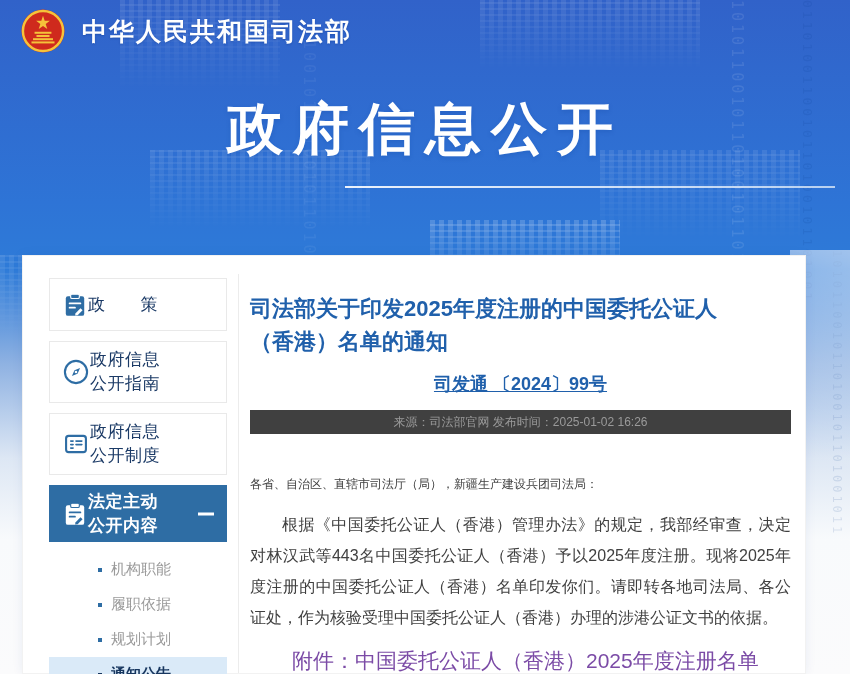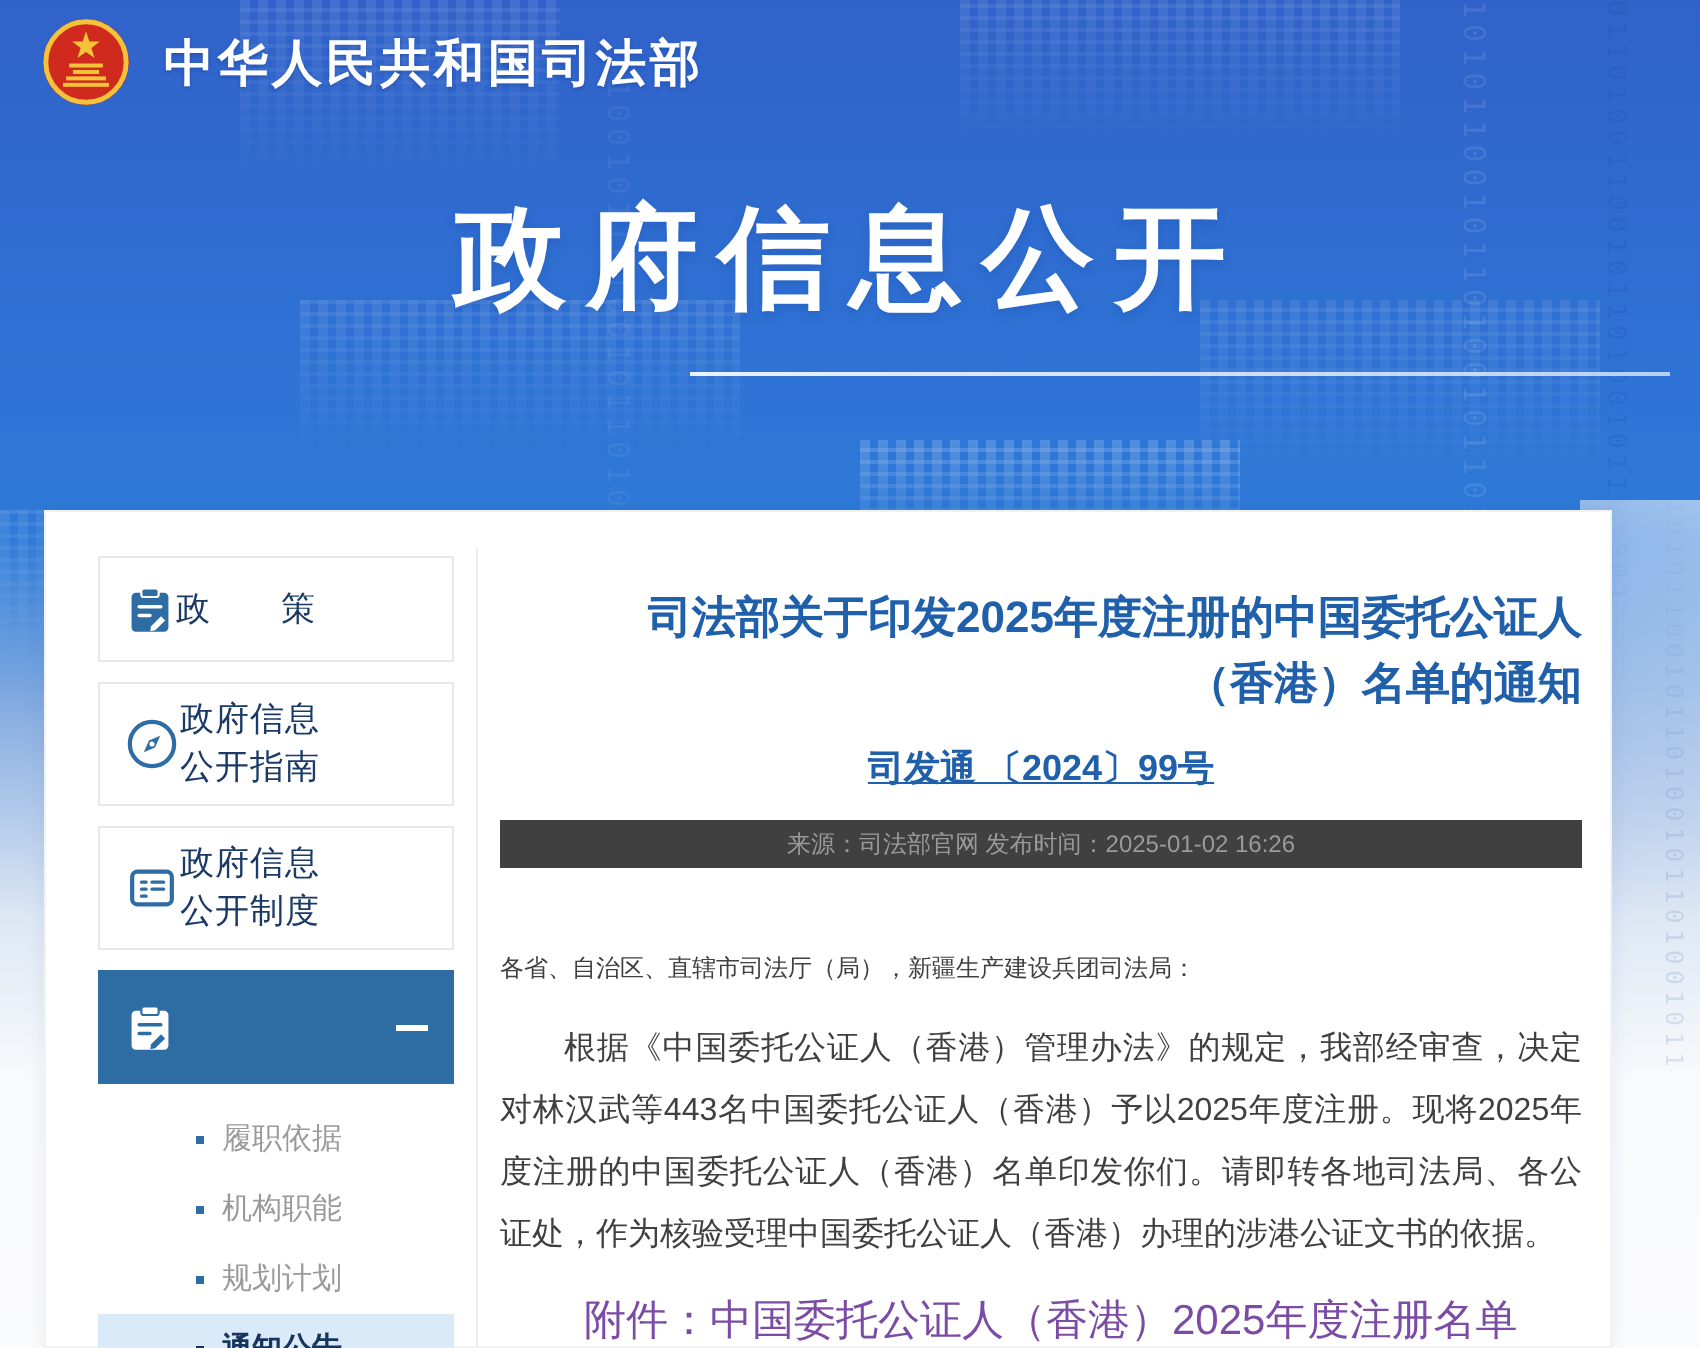--- a/index.html
+++ b/index.html
@@ -50,21 +50,21 @@
 
   .submenu { margin-top:4px; }
   .subitem { position:relative; padding:8px 8px 8px 62px; font-size:15px; color:#9a9a9a; cursor:pointer; }
   .subitem .bullet { position:absolute; left:49px; top:50%; transform:translateY(-50%);
                      width:4px; height:4px; background:#2e6da4; }
   .subitem.active { background:#daeaf8; color:#17365f; font-weight:700; }
   .subitem.active .bullet { background:#17365f; }
 
   
   .article { position:absolute; left:227px; top:28px; width:541px; color:#404040; }
-  .article-title { text-align:right; color:#2060ab; font-weight:700; font-size:22px; line-height:33px; margin-top:8px; }
+  .article-title { text-align:left; color:#2060ab; font-weight:700; font-size:22px; line-height:33px; margin-top:8px; }
   .doc-number { text-align:center; color:#2060ab; font-weight:600; font-size:18px; margin-top:14px;text-decoration:underline; }
   .meta-bar { margin-top:14px; background:#404040; color:#9a9a9a; font-size:12px;
               text-align:center; line-height:24px; height:24px; }
   .salutation { margin-top:35px; font-size:12px; line-height:30px; }
   .body-par { margin-top:10px; font-size:16px; line-height:31px; text-indent:2em; text-align:justify; }
   .attachment { margin-top:14px; font-size:21px; line-height:28px; text-indent:2em; color:#7b4ba6; cursor:pointer; text-decoration:none; display:block; }
 </style>
 </head>
 <body>
 
@@ -137,31 +137,35 @@
         </div>
       </div>
 
       <div class="card active" style="height:57px;">
         <svg width="26" height="26" viewBox="0 0 24 24">
           <rect x="3.5" y="4" width="17" height="18" rx="2" fill="#ffffff"></rect>
           <rect x="8" y="2" width="8" height="4" rx="1.2" fill="#ffffff" stroke="#2e6da4" stroke-width="1"></rect>
           <path d="M7 10.5h10M7 14.5h5" stroke="#2e6da4" stroke-width="1.6" stroke-linecap="round"></path>
           <path d="M12.5 19.5l4.6-4.6 1.9 1.9-4.6 4.6-2.3.4z" fill="#2e6da4"></path>
         </svg>
+        <div class="label">
+          <div>法定主动</div>
+          <div>公开内容</div>
+        </div>
         <span class="collapse-bar"></span>
       </div>
 
       <div class="submenu">
         <div class="subitem">
           <span class="bullet"></span>
-          <span>履职依据</span>
+          <span>机构职能</span>
         </div>
         <div class="subitem">
           <span class="bullet"></span>
-          <span>机构职能</span>
+          <span>履职依据</span>
         </div>
         <div class="subitem">
           <span class="bullet"></span>
           <span>规划计划</span>
         </div>
         <div class="subitem active">
           <span class="bullet"></span>
           <span>通知公告</span>
         </div>
       </div>

